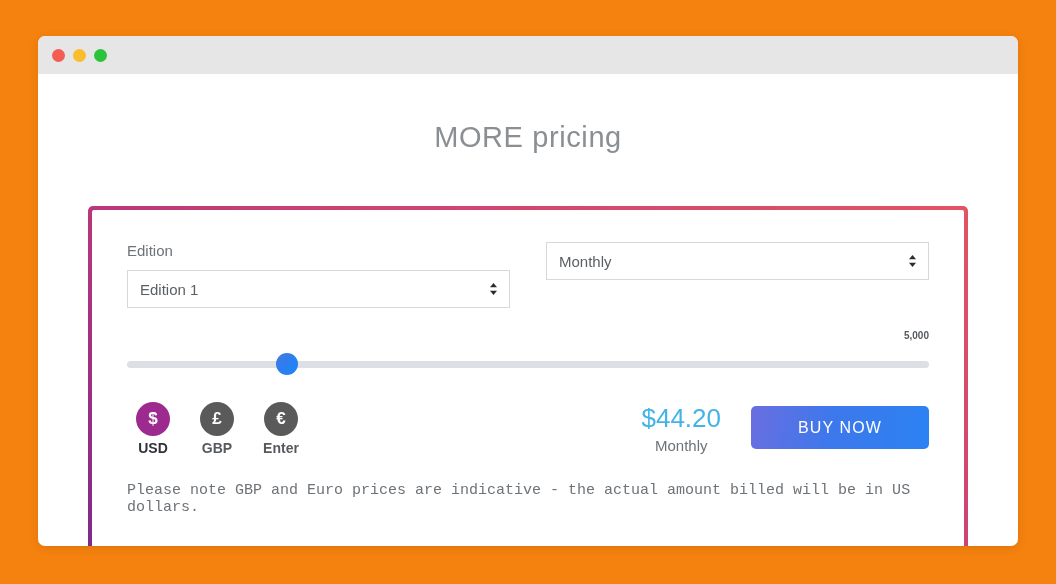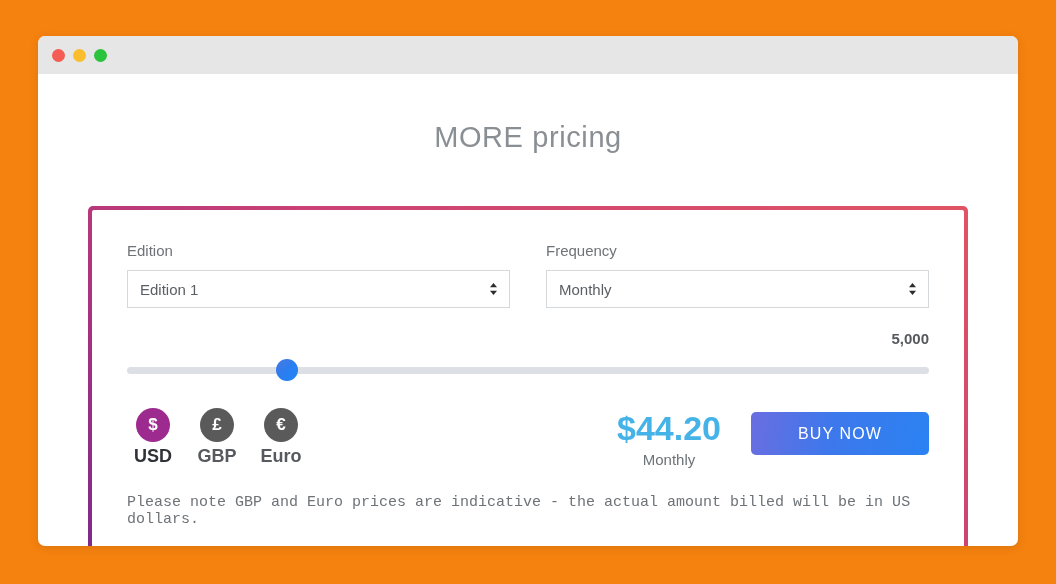--- a/index.html
+++ b/index.html
@@ -117,21 +117,21 @@
     display: flex;
     flex-direction: column;
     line-height: 0;
   }
   .select-arrows svg { display: block; }
   input.control::placeholder { color: #a9adb2; }
 
   
   .slider-value {
     text-align: right;
-    font-size: 15px;
+    font-size: 10px;
     font-weight: bold;
     color: #55595e;
     margin-top: 22px;
   }
   .slider-area {
     margin-top: 12px;
     position: relative;
     height: 22px;
   }
   .slider-track {
@@ -171,37 +171,37 @@
     color: #ffffff;
     font-size: 17px;
     font-weight: bold;
     display: flex;
     align-items: center;
     justify-content: center;
     margin: 0 auto 4px auto;
   }
   .currency.active .currency-circle { background: #9c2a8f; }
   .currency-label {
-    font-size: 18px;
+    font-size: 14px;
     font-weight: bold;
     color: #56595e;
   }
   .currency.active .currency-label { color: #2f3337; }
 
   .spacer { flex: 1; }
 
   .price-block {
     text-align: center;
     margin-right: 30px;
     padding-top: 2px;
   }
   .price {
-    font-size: 34px;
+    font-size: 26px;
     color: #45b3e7;
-    font-weight: 700;
+    font-weight: 400;
     line-height: 1.1;
   }
   .price-period {
     font-size: 15px;
     color: #6e7378;
     margin-top: 4px;
   }
   .buy-now {
     width: 178px; height: 43px;
     border: none;
@@ -253,21 +253,20 @@
               <span class="select-arrows">
                 <svg width="9" height="14" viewBox="0 0 9 14">
                   <polygon points="4.5,1 8,5.2 1,5.2" fill="#2c2c2c"></polygon>
                   <polygon points="4.5,13 8,8.8 1,8.8" fill="#2c2c2c"></polygon>
                 </svg>
               </span>
             </div>
           </div>
 
           <div class="field">
-            <label class="field-label">Frequency</label>
             <div class="select-wrap">
               <select class="control">
                 <option>Monthly</option>
               </select>
               <span class="select-arrows">
                 <svg width="9" height="14" viewBox="0 0 9 14">
                   <polygon points="4.5,1 8,5.2 1,5.2" fill="#2c2c2c"></polygon>
                   <polygon points="4.5,13 8,8.8 1,8.8" fill="#2c2c2c"></polygon>
                 </svg>
               </span>
@@ -290,21 +289,21 @@
             <div class="currency active">
               <div class="currency-circle">$</div>
               <div class="currency-label">USD</div>
             </div>
             <div class="currency">
               <div class="currency-circle">£</div>
               <div class="currency-label">GBP</div>
             </div>
             <div class="currency">
               <div class="currency-circle">€</div>
-              <div class="currency-label">Euro</div>
+              <div class="currency-label">Enter</div>
             </div>
           </div>
 
           <div class="spacer"></div>
 
           <div class="price-block">
             <div class="price">$44.20</div>
             <div class="price-period">Monthly</div>
           </div>
 

